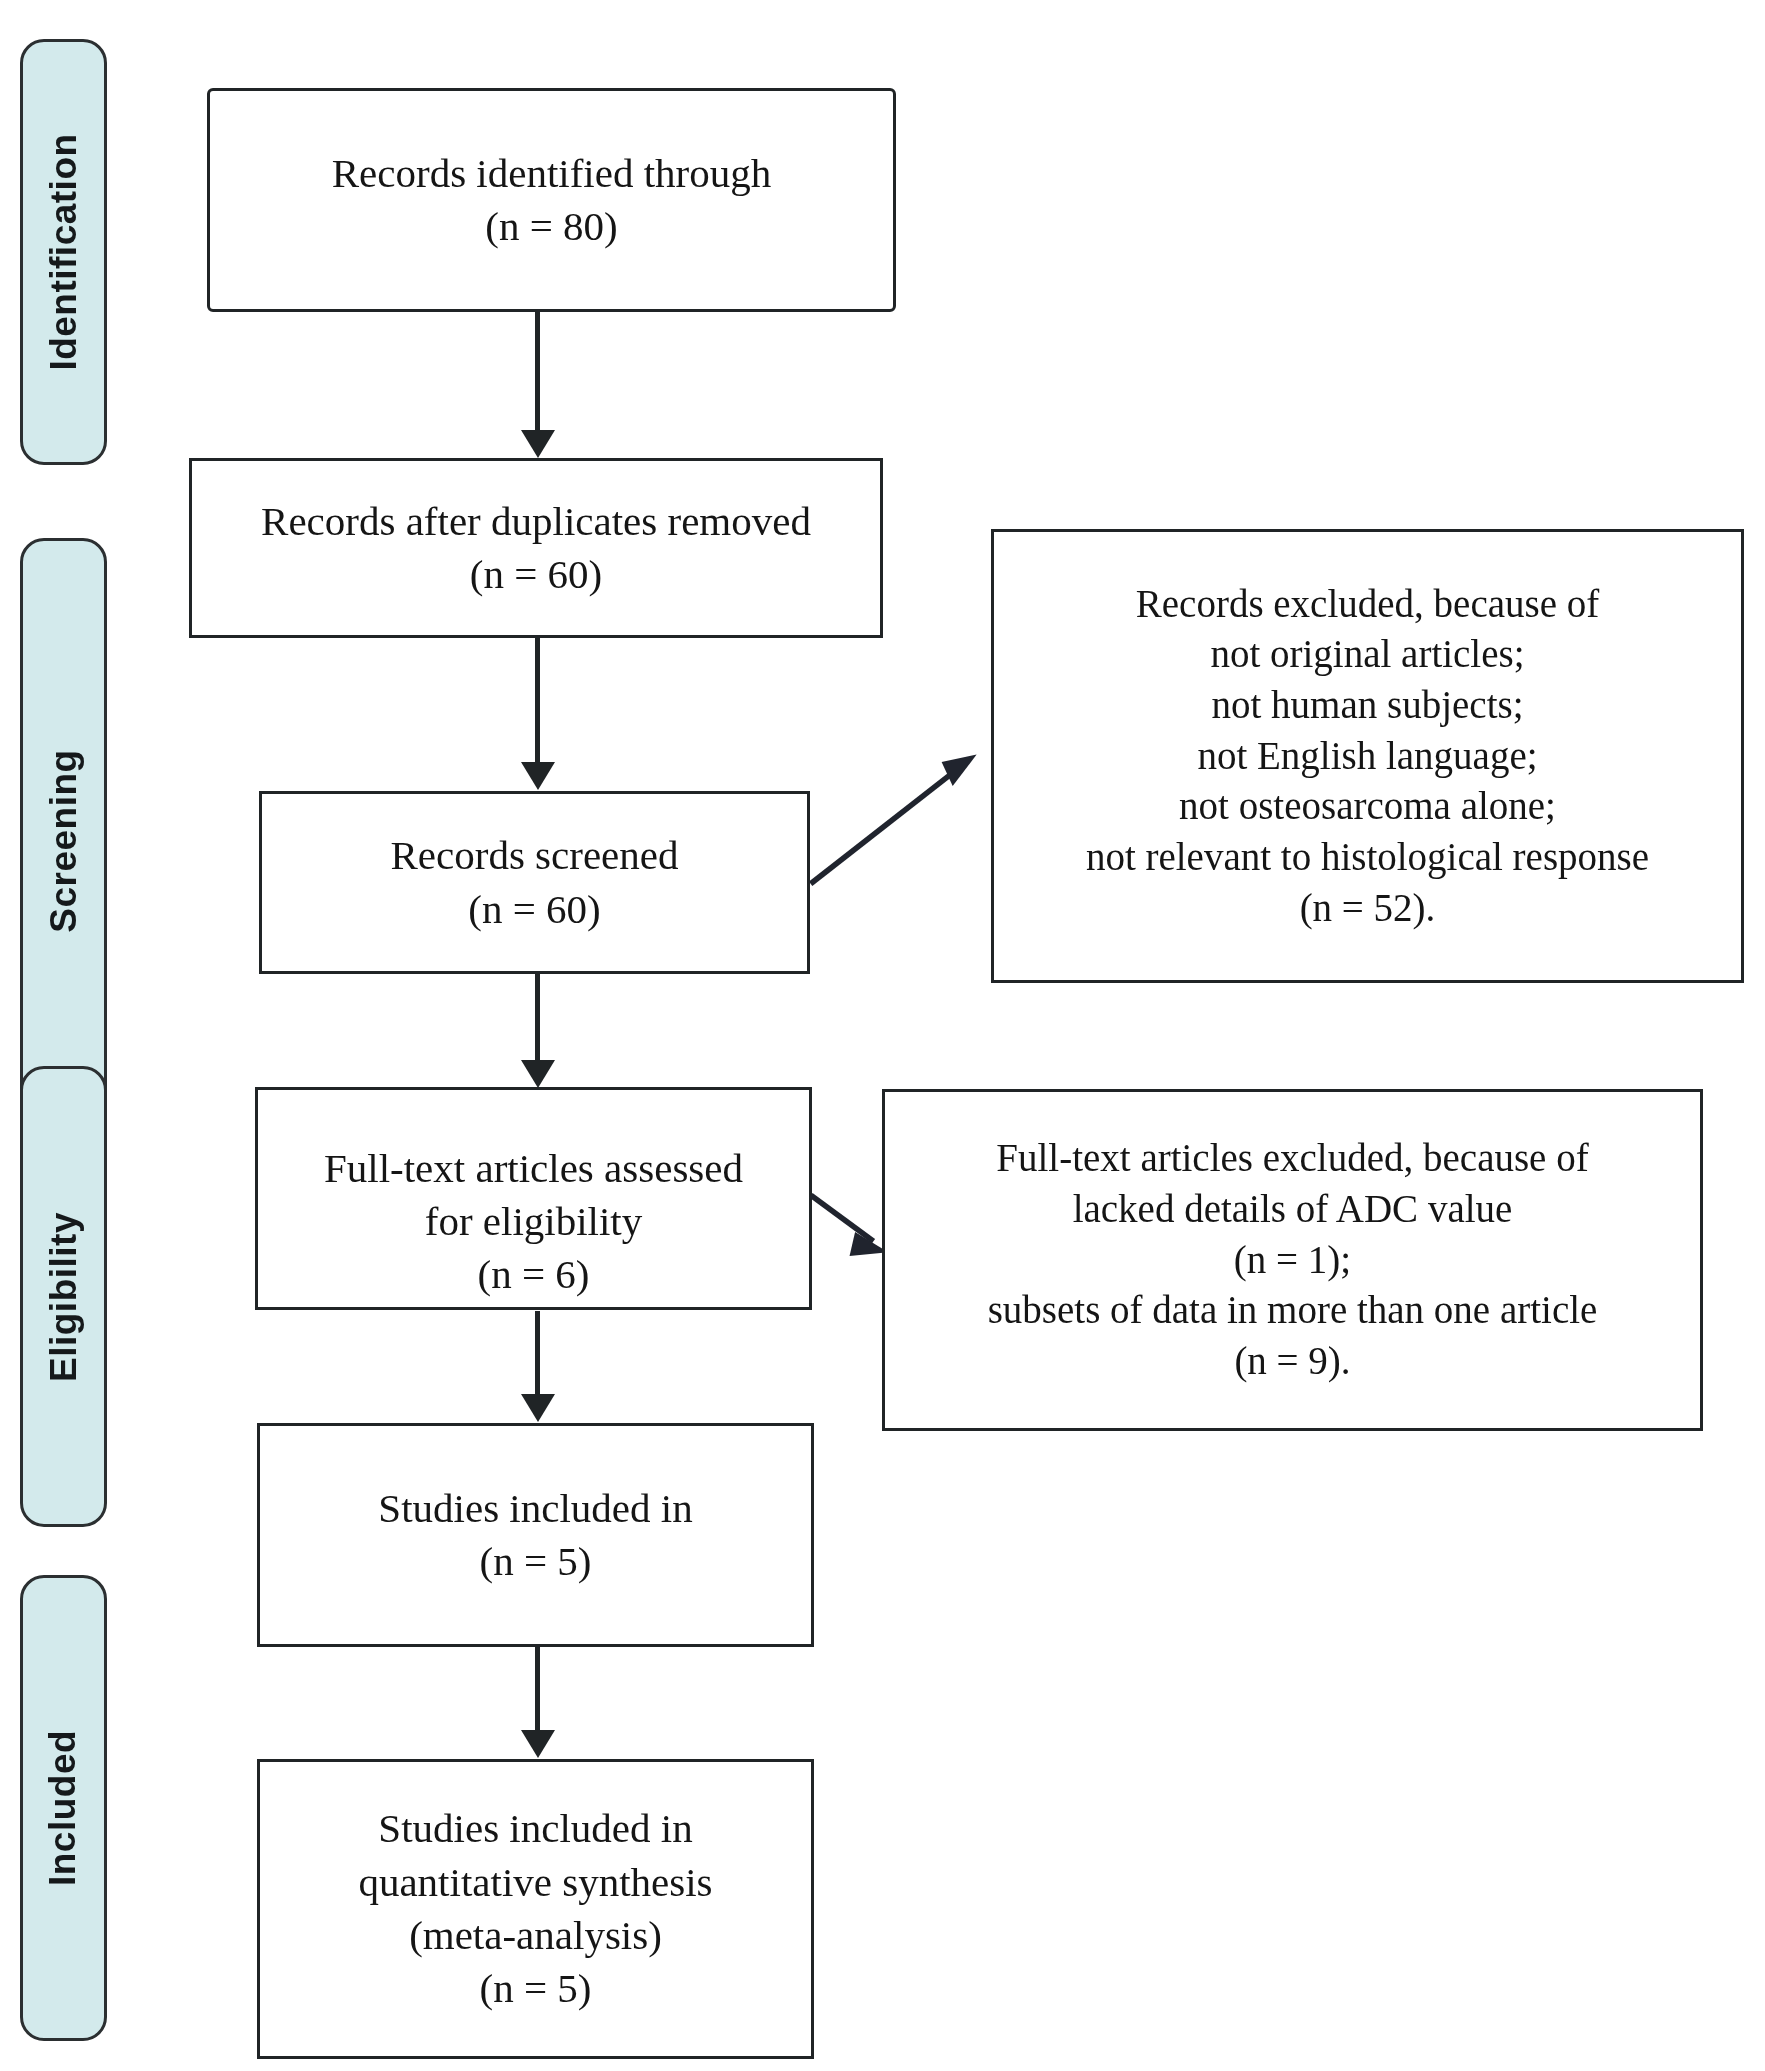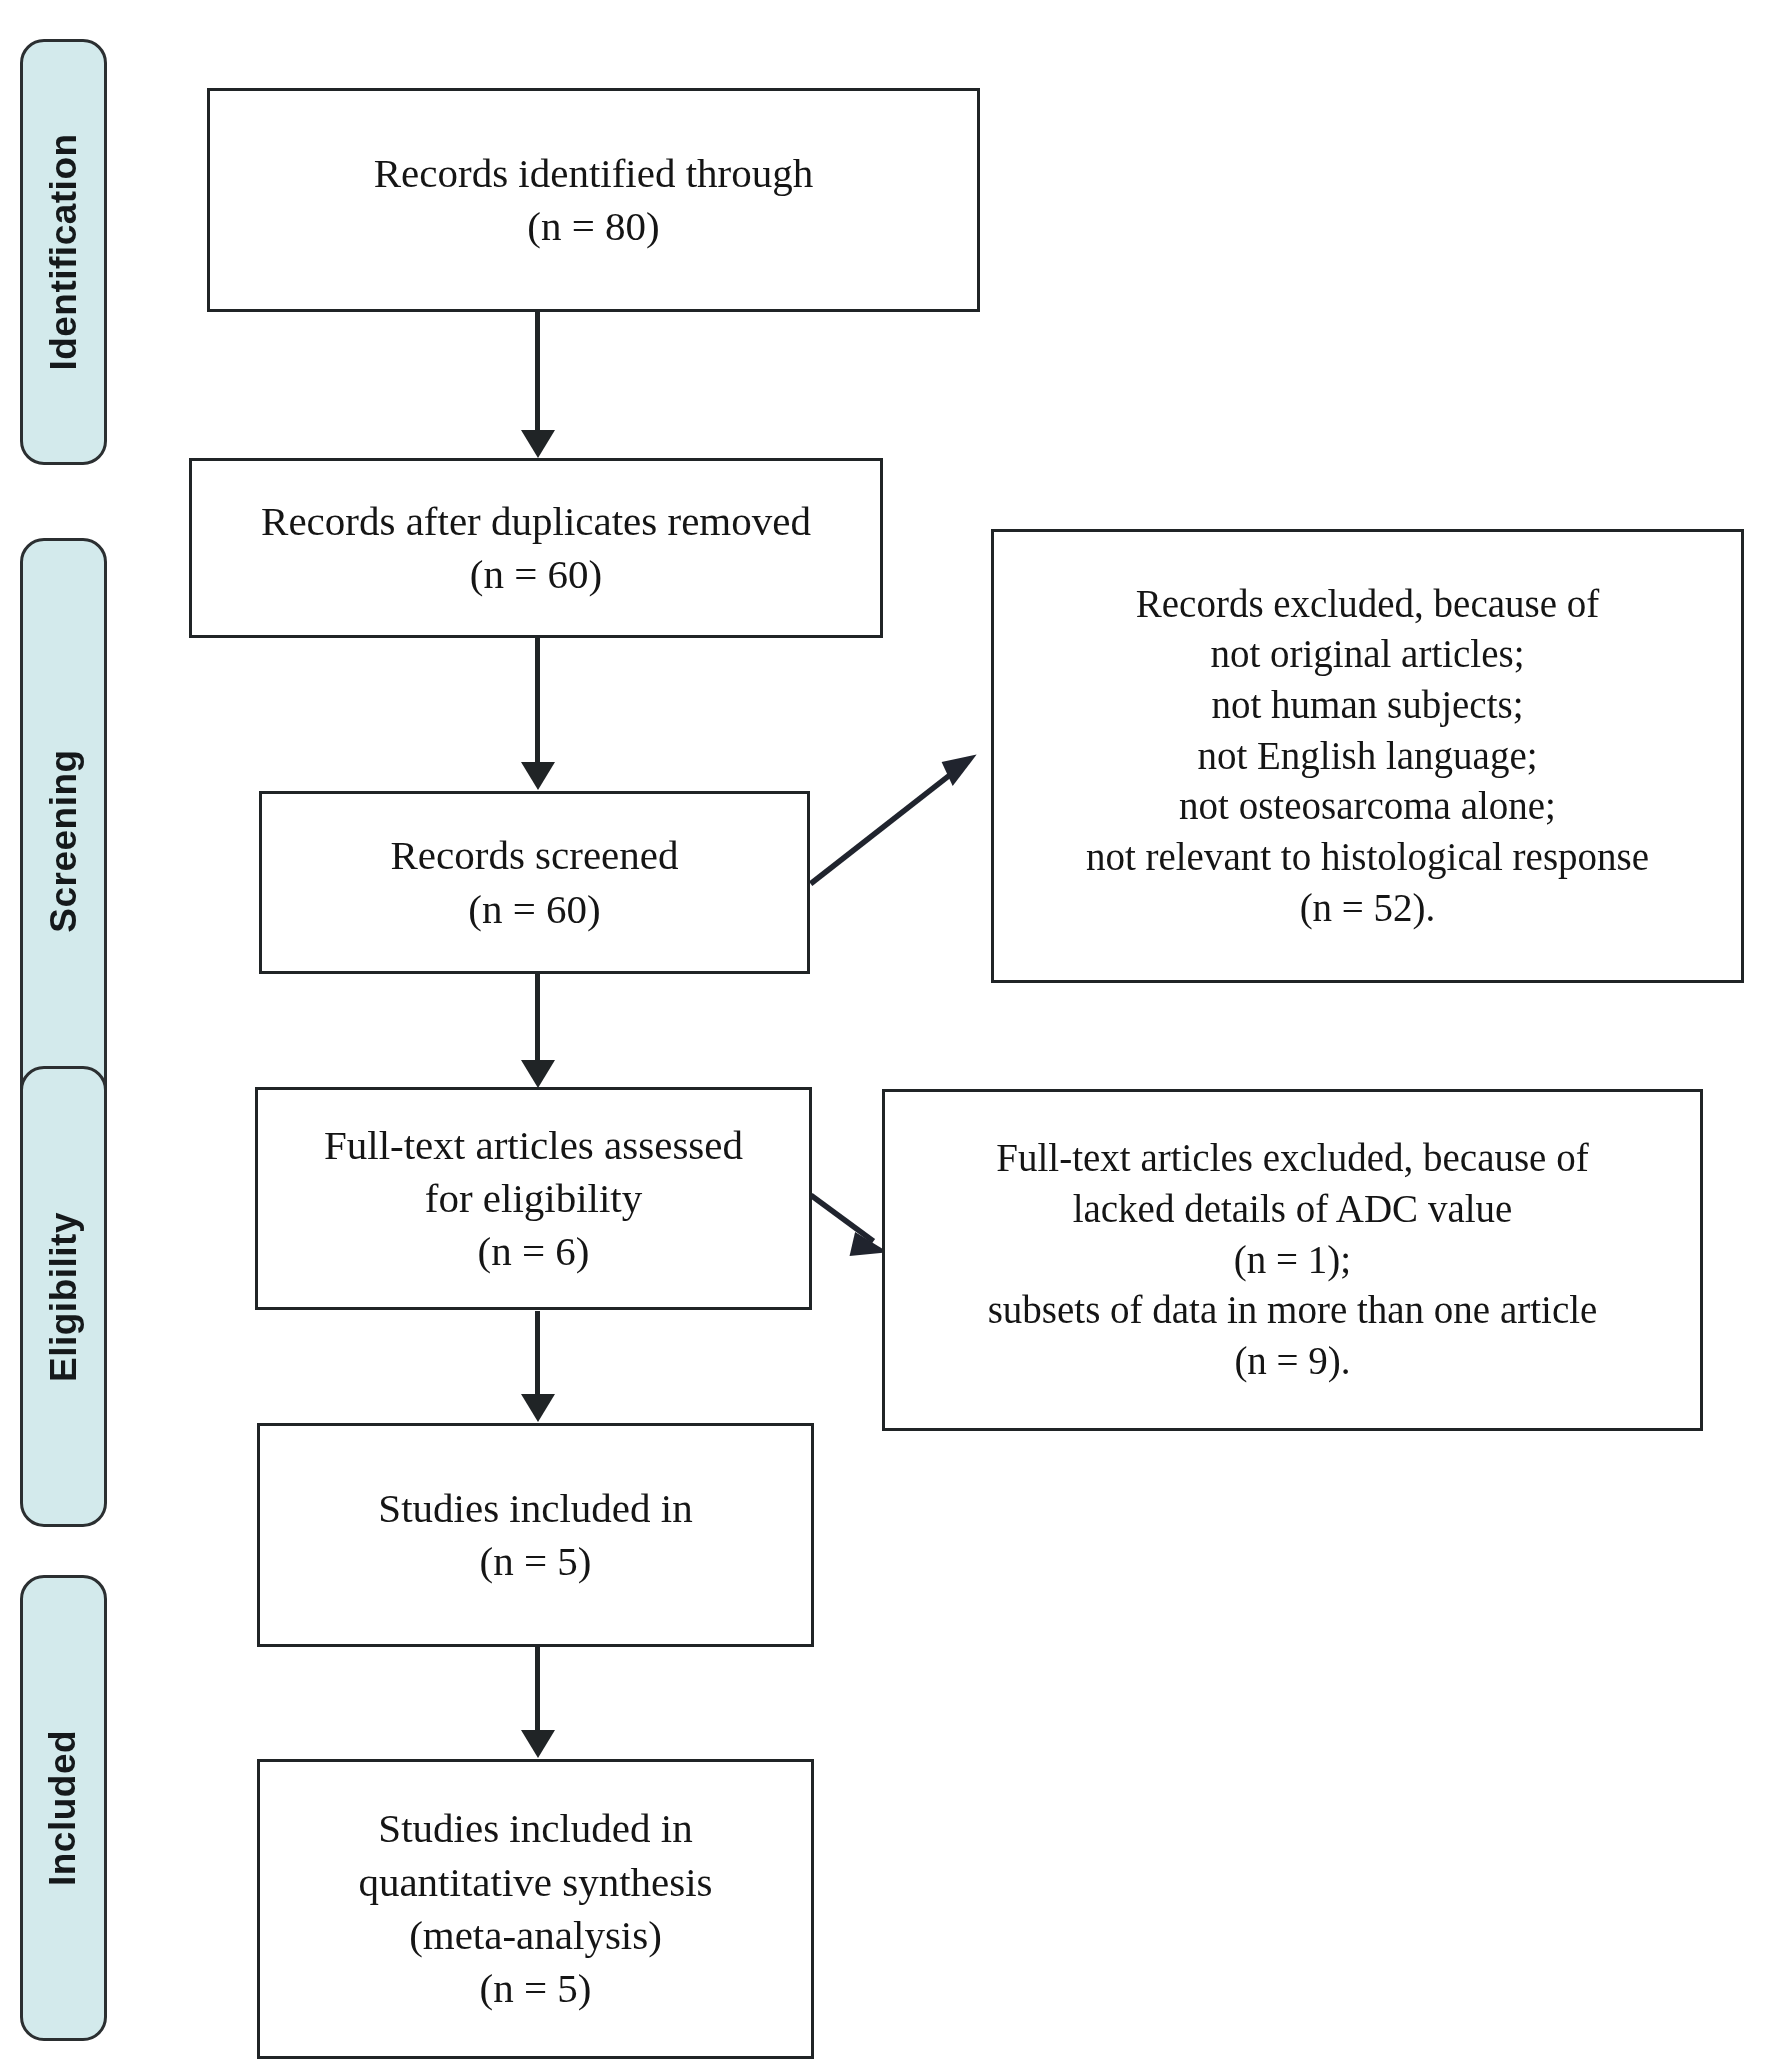--- a/index.html
+++ b/index.html
@@ -95,21 +95,21 @@
   </div>
 
   <div class="stage" style="left:20px; top:1066px; width:87px; height:461px;">
     <span class="stage-text">Eligibility</span>
   </div>
 
   <div class="stage" style="left:20px; top:1575px; width:87px; height:466px;">
     <span class="stage-text">Included</span>
   </div>
 
-  <div class="box" style="left:207px; top:88px; width:773px; height:224px;">
+  <div class="box" style="left:207px; top:88px; width:689px; height:224px;border-radius:6px;">
     <span class="line">Records identified through</span>
     <span class="line">(n = 80)</span>
   </div>
 
   <div class="vline" style="left:535px; top:312px; height:120px;"></div>
   <div class="arrowhead-down" style="left:521px; top:430px;"></div>
 
   <div class="box" style="left:189px; top:458px; width:694px; height:180px;">
     <span class="line">Records after duplicates removed</span>
     <span class="line">(n = 60)</span>
@@ -136,21 +136,21 @@
     <span class="line">not human subjects;</span>
     <span class="line">not English language;</span>
     <span class="line">not osteosarcoma alone;</span>
     <span class="line">not relevant to histological response</span>
     <span class="line">(n = 52).</span>
   </div>
 
   <div class="vline" style="left:535px; top:974px; height:88px;"></div>
   <div class="arrowhead-down" style="left:521px; top:1060px;"></div>
 
-  <div class="box" style="left:255px; top:1087px; width:557px; height:223px;">
+  <div class="box" style="left:255px; top:1087px; width:557px; height:223px;justify-content:flex-end;">
     <span class="line">Full-text articles assessed</span>
     <span class="line">for eligibility</span>
     <span class="line">(n = 6)</span>
   </div>
 
   <div class="diag" style="left:805px; top:1186px; width:102px; height:92px;">
     <svg width="102" height="92" viewBox="0 0 110 100">
       <line x1="6" y1="10" x2="74" y2="60" stroke="#20242e" stroke-width="6"></line>
       <polygon points="90,72 54,50 48,76" fill="#20242e"></polygon>
     </svg>

